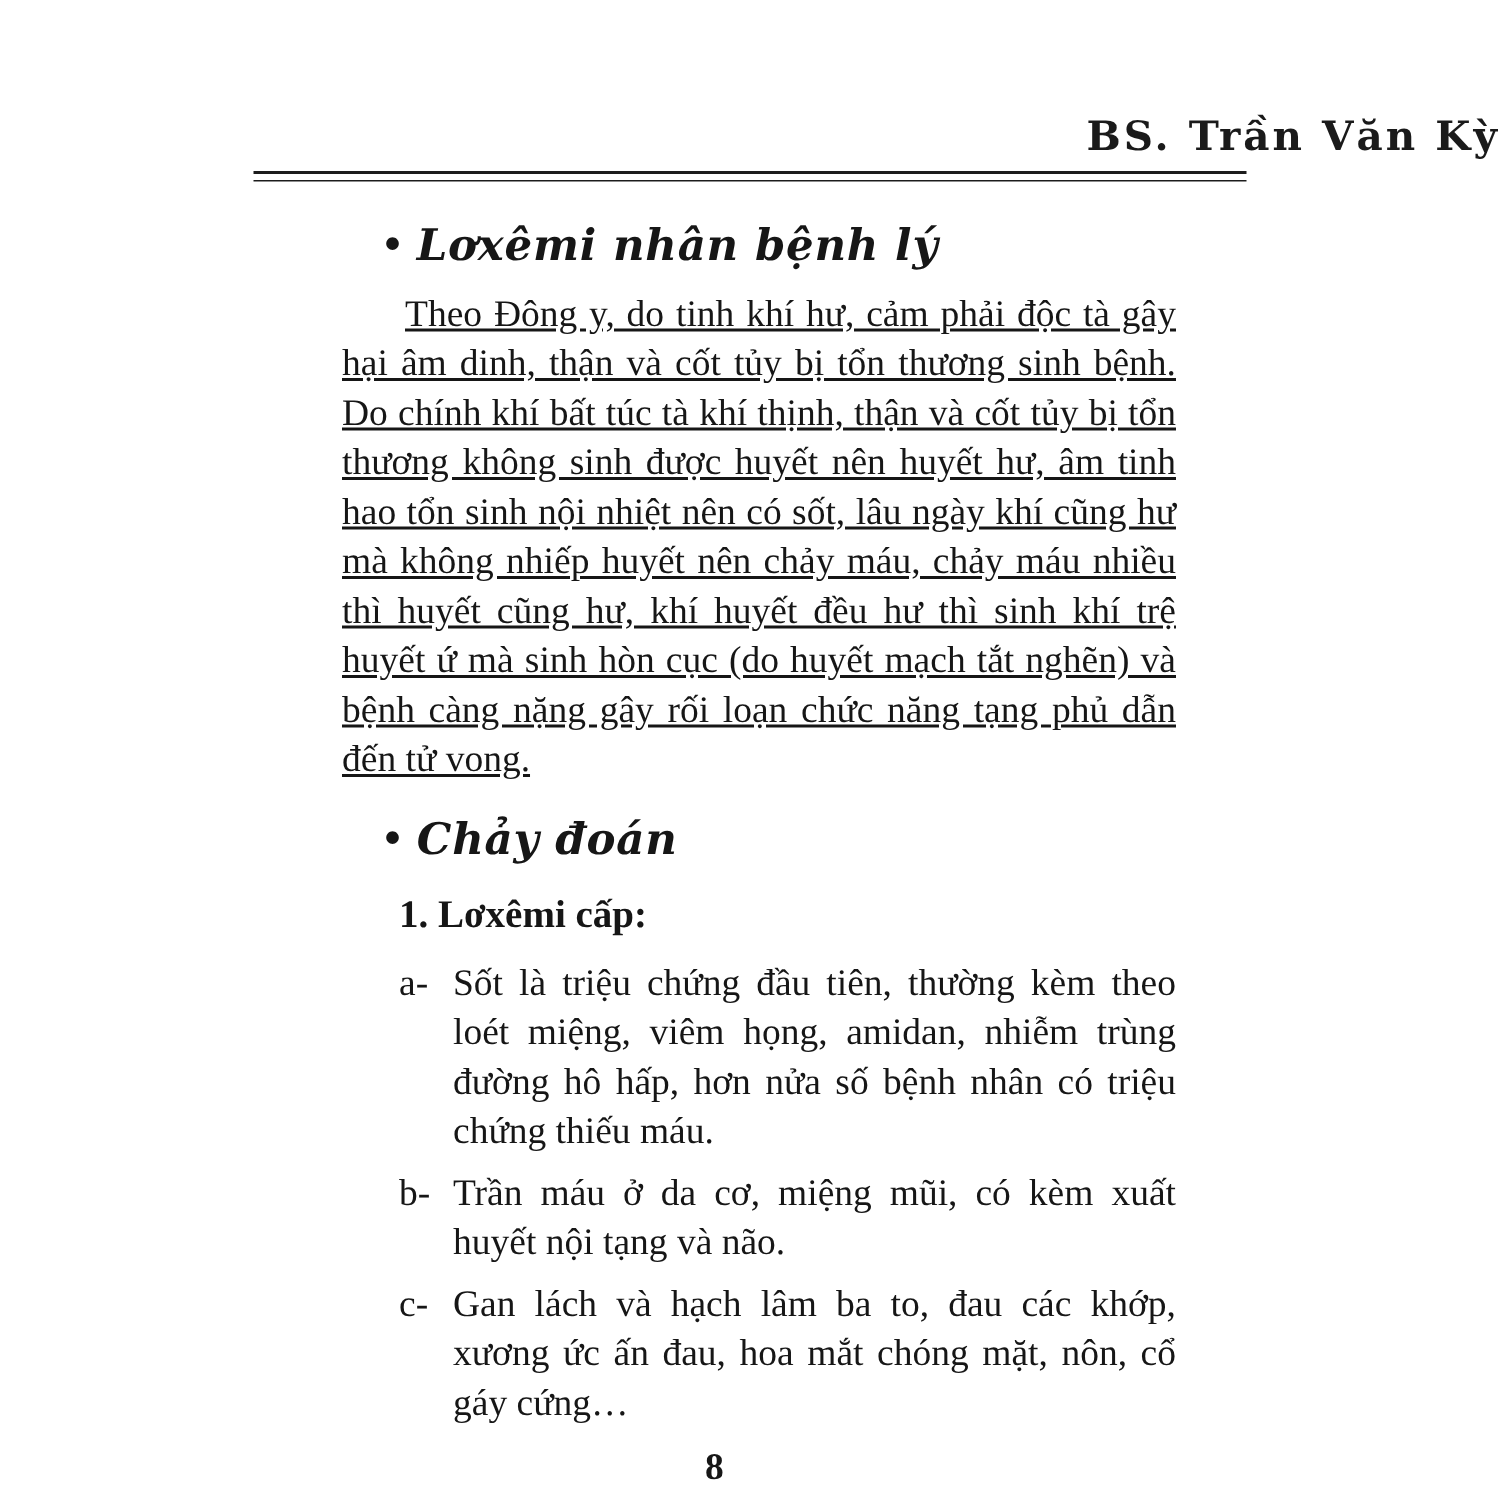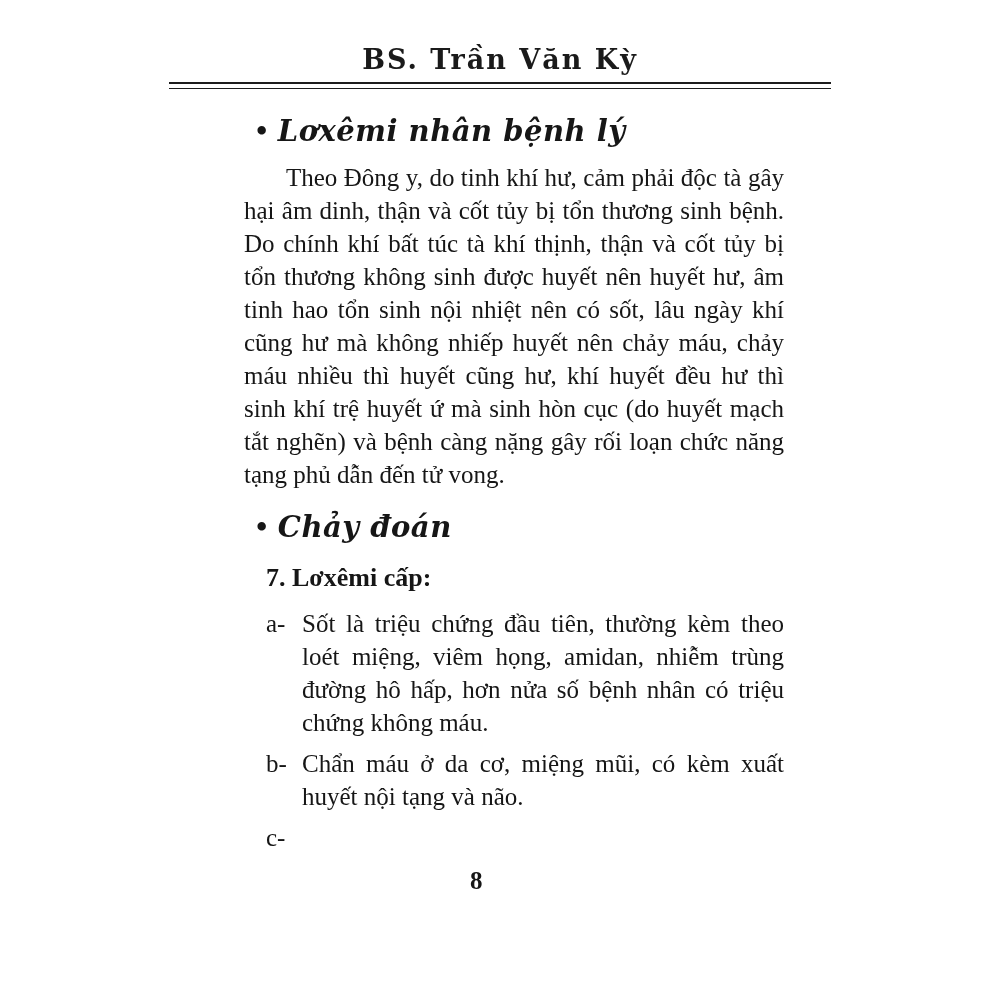--- a/index.html
+++ b/index.html
@@ -9,22 +9,22 @@
     width: 1000px;
     height: 1000px;
     margin: 0 auto;
     background: #ffffff;
     color: #161616;
     font-family: "Liberation Serif", serif;
     overflow: hidden;
   }
   
   .running-header {
-    padding-top: 44px;
-    text-align: center;
+    padding-top: 76px;
+    text-align: right;
   }
   .author-name {
     font-family: "DejaVu Serif", serif;
     font-weight: 700;
     font-size: 27px;
     letter-spacing: 2px;
     color: #1a1a1a;
   }
   .double-rule {
     width: 662px;
@@ -49,23 +49,24 @@
     font-weight: 700;
     font-size: 29px;
     letter-spacing: 0.5px;
   }
   .script-heading .bullet {
     font-style: normal;
     font-size: 24px;
     transform: translateY(-2px);
   }
   .body-paragraph {
-    margin: 12px 0 0 16px;
+    margin: 12px 0 0 0;
     text-align: justify;
     text-indent: 42px;
+    text-decoration: underline;
   }
   .section-diagnosis .script-heading { margin-top: 20px; }
   .numbered-subheading {
     margin: 16px 0 0 38px;
     font-weight: 700;
     font-size: 26px;
   }
   .symptom-list { margin-top: 13px; }
   .list-item {
     display: flex;
@@ -107,33 +108,34 @@
       </div>
       <p class="body-paragraph">Theo Đông y, do tinh khí hư, cảm phải độc tà gây hại âm dinh, thận và cốt tủy bị tổn thương sinh bệnh. Do chính khí bất túc tà khí thịnh, thận và cốt tủy bị tổn thương không sinh được huyết nên huyết hư, âm tinh hao tổn sinh nội nhiệt nên có sốt, lâu ngày khí cũng hư mà không nhiếp huyết nên chảy máu, chảy máu nhiều thì huyết cũng hư, khí huyết đều hư thì sinh khí trệ huyết ứ mà sinh hòn cục (do huyết mạch tắt nghẽn) và bệnh càng nặng gây rối loạn chức năng tạng phủ dẫn đến tử vong.</p>
     </div>
 
     <div class="section-diagnosis">
       <div class="script-heading">
         <span class="bullet">•</span>
         <span>Chảy đoán</span>
       </div>
 
-      <div class="numbered-subheading">7. Lơxêmi cấp:</div>
+      <div class="numbered-subheading">1. Lơxêmi cấp:</div>
 
       <div class="symptom-list">
         <div class="list-item">
           <span class="list-marker">a-</span>
-          <span class="list-text">Sốt là triệu chứng đầu tiên, thường kèm theo loét miệng, viêm họng, amidan, nhiễm trùng đường hô hấp, hơn nửa số bệnh nhân có triệu chứng không máu.</span>
+          <span class="list-text">Sốt là triệu chứng đầu tiên, thường kèm theo loét miệng, viêm họng, amidan, nhiễm trùng đường hô hấp, hơn nửa số bệnh nhân có triệu chứng thiếu máu.</span>
         </div>
         <div class="list-item">
           <span class="list-marker">b-</span>
-          <span class="list-text">Chẩn máu ở da cơ, miệng mũi, có kèm xuất huyết nội tạng và não.</span>
+          <span class="list-text">Trần máu ở da cơ, miệng mũi, có kèm xuất huyết nội tạng và não.</span>
         </div>
         <div class="list-item">
           <span class="list-marker">c-</span>
+          <span class="list-text">Gan lách và hạch lâm ba to, đau các khớp, xương ức ấn đau, hoa mắt chóng mặt, nôn, cổ gáy cứng…</span>
         </div>
       </div>
     </div>
 
     <div class="page-footer">
       <span class="page-number">8</span>
     </div>
 
   </div>
 </div>

